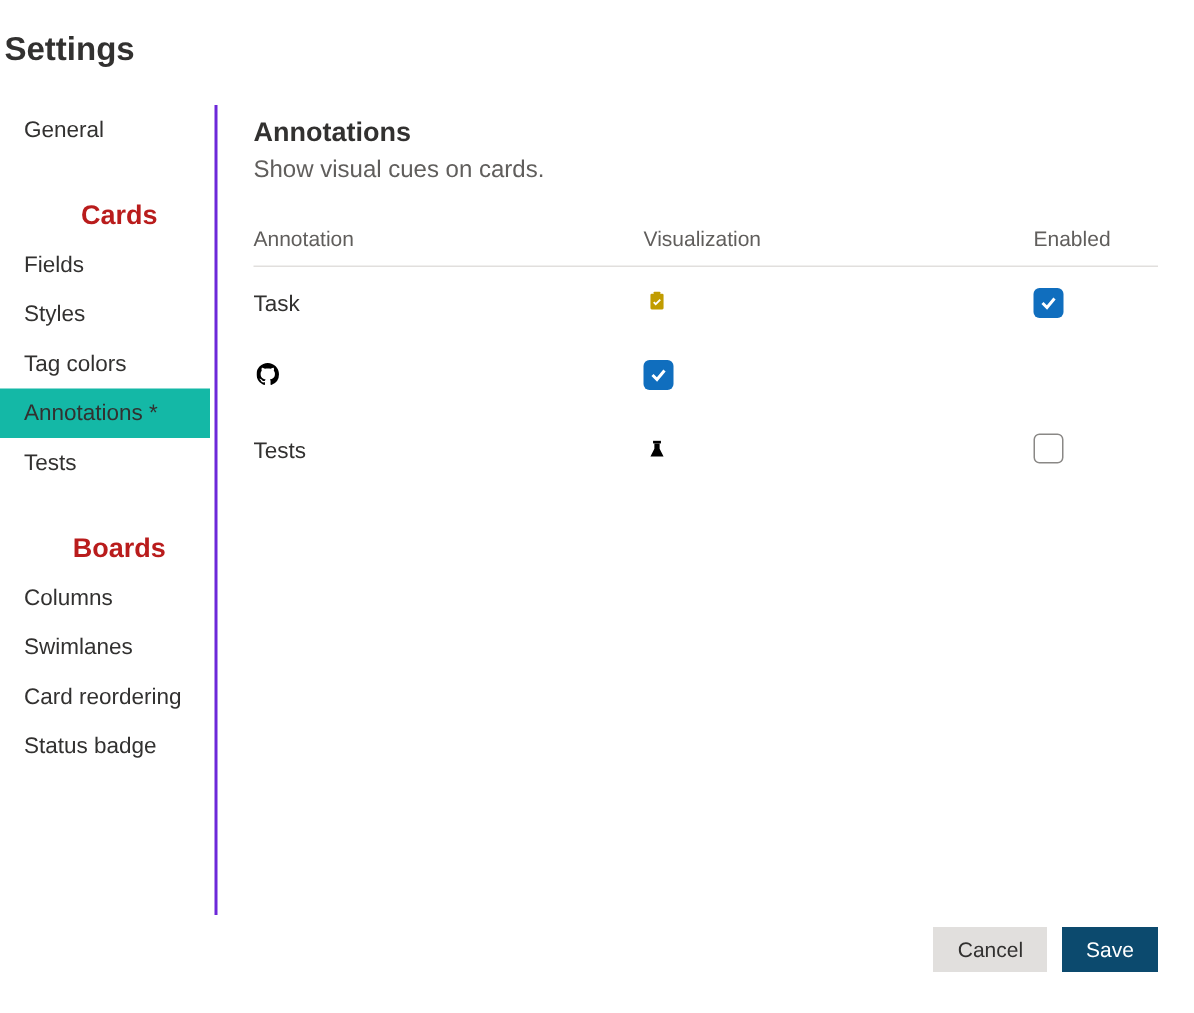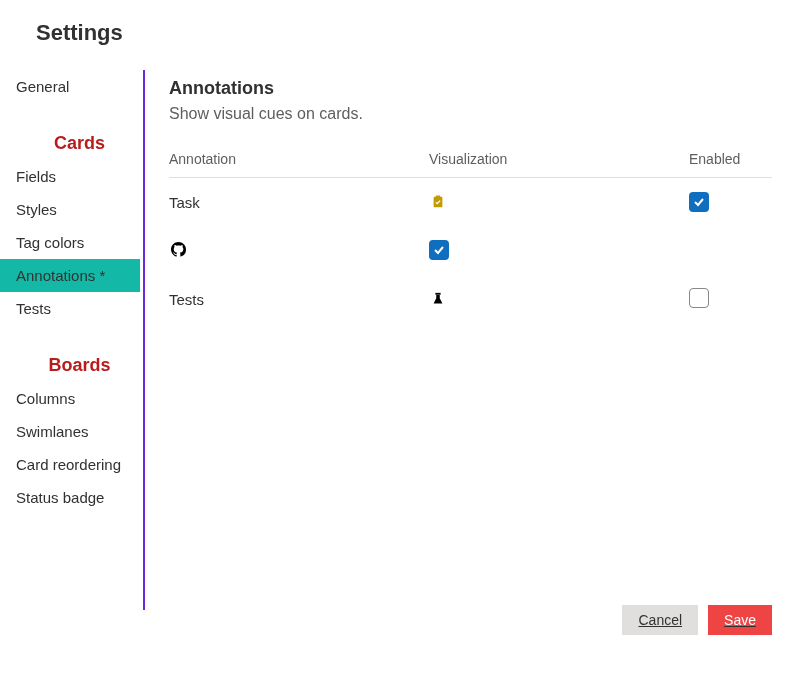--- a/index.html
+++ b/index.html
@@ -12,21 +12,21 @@
       font-size: 14px;
       color: #323130;
       width: 796px;
       height: 675px;
       background: #fff;
       position: relative;
     }
     .page-title {
       font-size: 22px;
       font-weight: 600;
-      padding: 20px 0 0 36px;
+      padding: 20px 0 0 3px;
       margin-bottom: 24px;
     }
     .layout {
       display: flex;
       height: 540px;
     }
     .sidebar {
       width: 145px;
       border-right: 2px solid #6d28d9;
       padding-left: 0;
@@ -116,39 +116,38 @@
     .checkbox.unchecked {
       border: 1.5px solid #8a8886;
       background: #fff;
     }
     .checkbox svg {
       width: 12px;
       height: 12px;
     }
     .footer {
       position: absolute;
-      bottom: 40px;
+      bottom: 27px;
       right: 24px;
       display: flex;
       gap: 10px;
-      text-decoration: underline;
     }
     .btn {
       padding: 7px 16px;
       font-size: 14px;
       border: none;
       cursor: pointer;
       font-family: inherit;
     }
     .btn-secondary {
       background: #e1dfdd;
       color: #323130;
     }
     .btn-primary {
-      background: #ef4444;
+      background: #0c4a6e;
       color: #fff;
     }
   </style>
 </head>
 <body>
 
 <h1 class="page-title">Settings</h1>
 
 <div class="layout">
 

